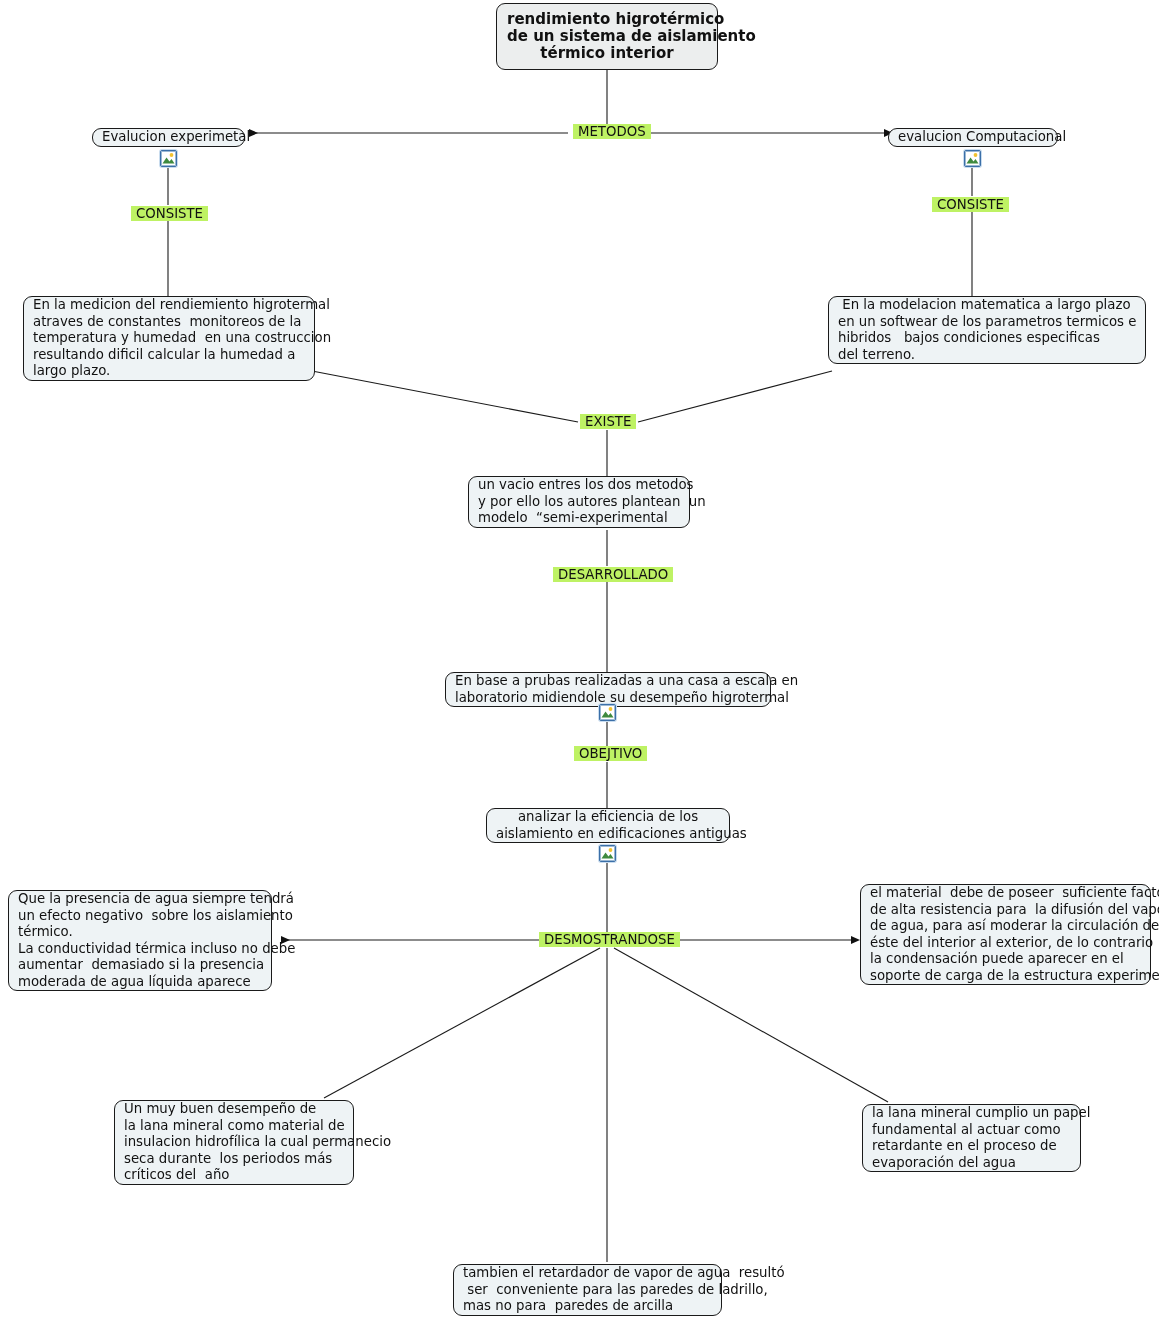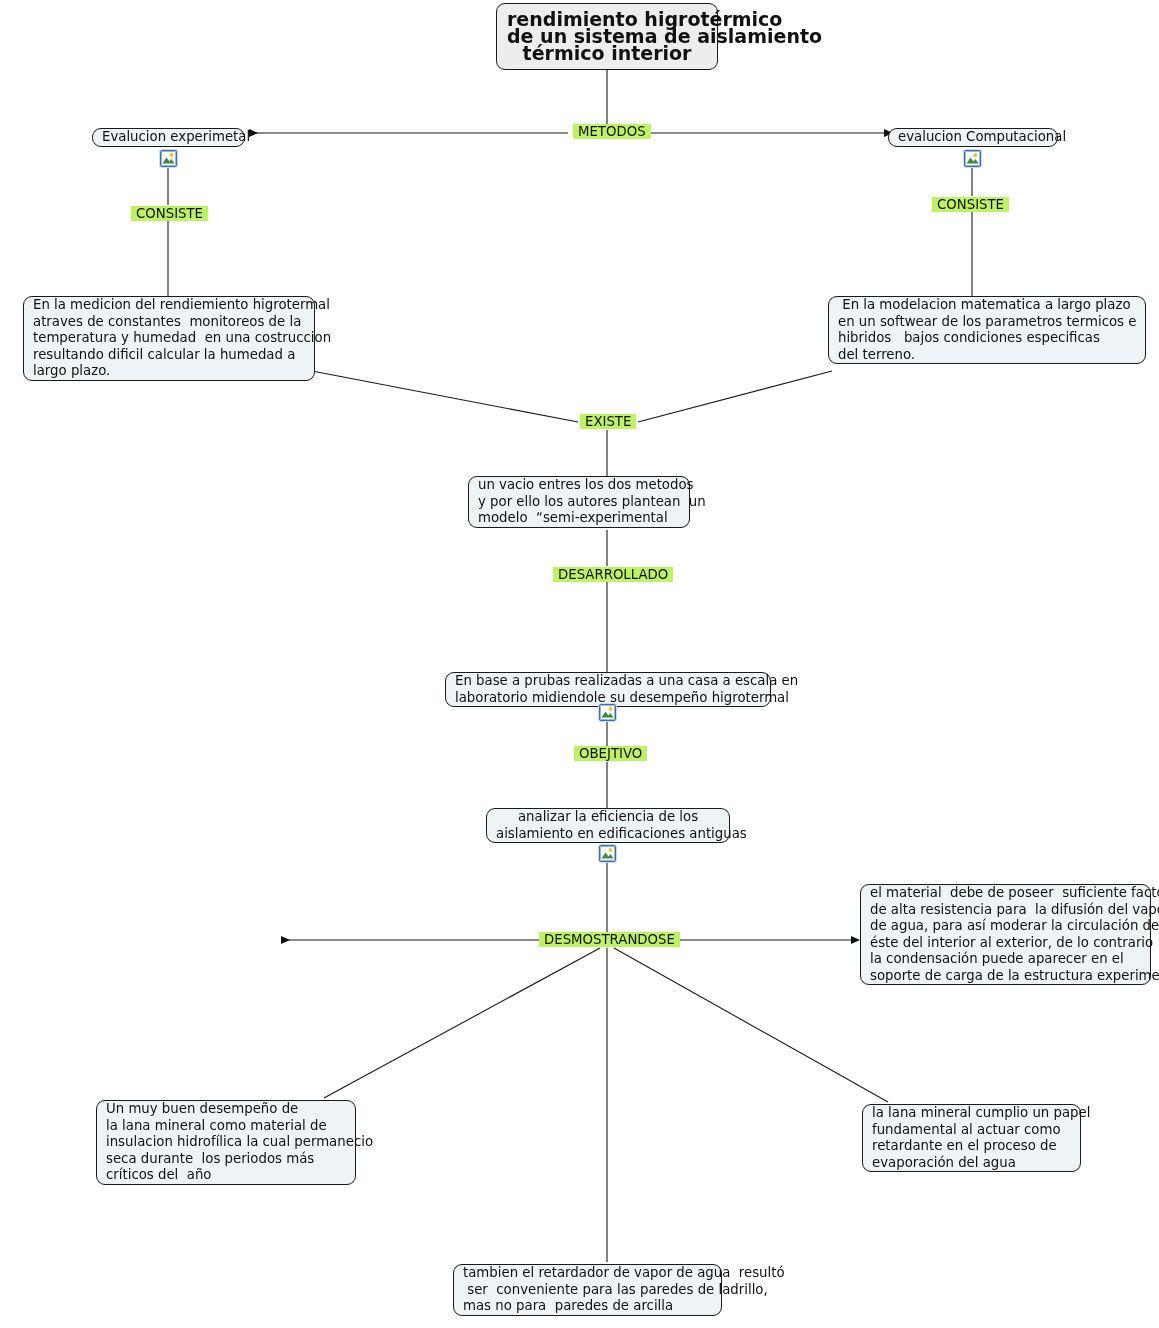--- a/index.html
+++ b/index.html
@@ -38,21 +38,21 @@
     line-height: 16.5px;
     color: #111111;
     white-space: pre;
     z-index: 5;
   }
   .node.root {
     font-weight: bold;
     text-align: center;
     background: #eceeee;
     line-height: 17px;
-    font-size: 19px;
+    font-size: 15px;
     padding: 7px 10px;
   }
   .node.center {
     text-align: center;
   }
   .linklabel {
     position: absolute;
     font-size: 13.3px;
     line-height: 15px;
     color: #111111;
@@ -178,29 +178,35 @@
   <div class="node center" style="left:486px; top:808px; width:244px;">analizar la eficiencia de los
 aislamiento en edificaciones antiguas</div>
   <div class="imgbadge" style="left:599px; top:845px;">
     <svg width="15" height="15" viewBox="0 0 15 15">
       <rect x="0.5" y="0.5" width="14" height="14" fill="#ffffff" stroke="#9bb8d4" stroke-width="1"></rect>
       <circle cx="10.5" cy="4" r="1.9" fill="#f2c230"></circle>
       <path d="M1.5,12.5 L5.5,6.5 L8.5,10.5 L10.5,8 L13.5,12.5 Z" fill="#3f8a3f"></path>
     </svg>
   </div>
 
+  <div class="node" style="left:8px; top:890px; width:264px;">Que la presencia de agua siempre tendrá
+un efecto negativo  sobre los aislamiento
+térmico.
+La conductividad térmica incluso no debe
+aumentar  demasiado si la presencia
+moderada de agua líquida aparece</div>
 
   <div class="node" style="left:860px; top:884px; width:291px;">el material  debe de poseer  suficiente factor
 de alta resistencia para  la difusión del vapor
 de agua, para así moderar la circulación de
 éste del interior al exterior, de lo contrario
 la condensación puede aparecer en el
 soporte de carga de la estructura experimental</div>
 
-  <div class="node" style="left:96px; top:1100px; width:260px;">Un muy buen desempeño de
+  <div class="node" style="left:114px; top:1100px; width:240px;">Un muy buen desempeño de
 la lana mineral como material de
 insulacion hidrofílica la cual permanecio
 seca durante  los periodos más
 críticos del  año</div>
 
   <div class="node" style="left:862px; top:1104px; width:219px;">la lana mineral cumplio un papel
 fundamental al actuar como
 retardante en el proceso de
 evaporación del agua</div>
 

